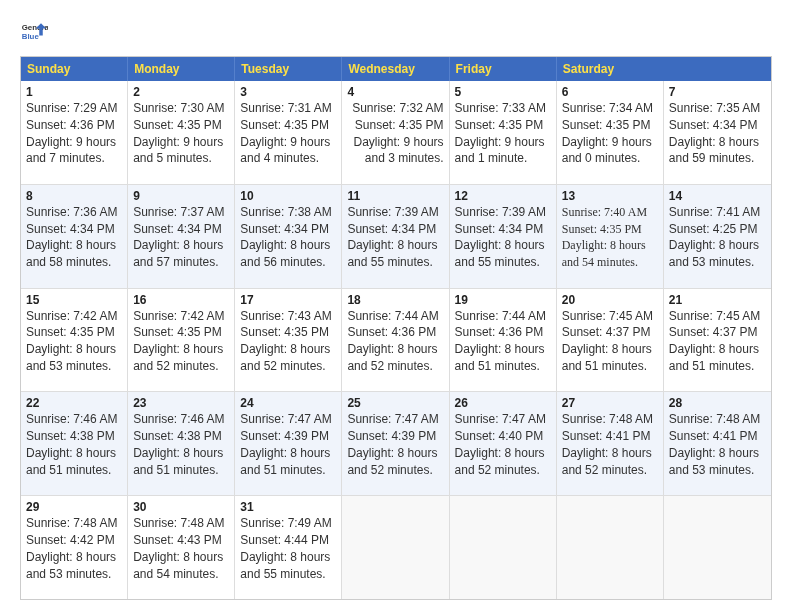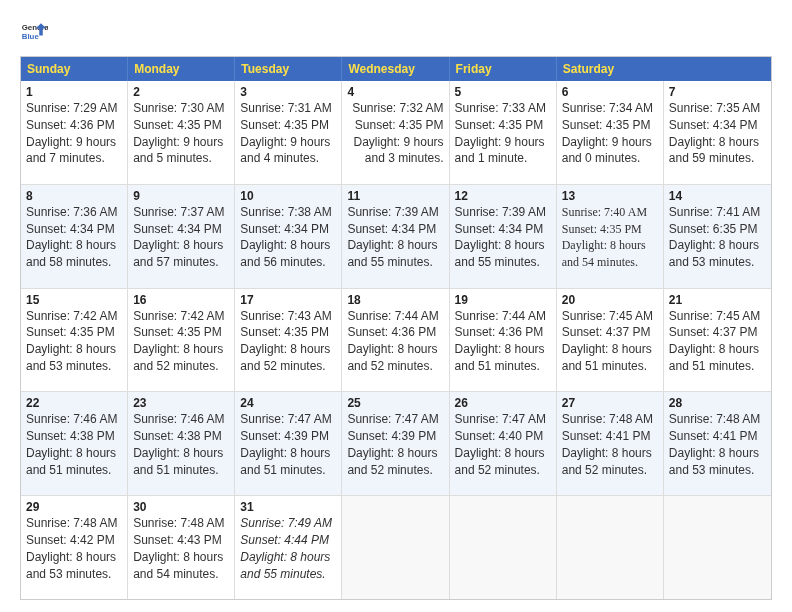--- a/index.html
+++ b/index.html
@@ -207,21 +207,21 @@
           </div>
           <div class="cal-cell alt-row">
             <span class="day-num">13</span>
             <div class="cell-text" style="white-space: pre-line; font-family: Liberation Serif, serif;">Sunrise: 7:40 AM
 Sunset: 4:35 PM
 Daylight: 8 hours and 54 minutes.</div>
           </div>
           <div class="cal-cell alt-row">
             <span class="day-num">14</span>
             <div class="cell-text" style="white-space: pre-line;">Sunrise: 7:41 AM
-Sunset: 6:35 PM
+Sunset: 4:25 PM
 Daylight: 8 hours and 53 minutes.</div>
           </div>
         </div>
         <div class="cal-week">
           <div class="cal-cell">
             <span class="day-num">15</span>
             <div class="cell-text" style="white-space: pre-line;">Sunrise: 7:42 AM
 Sunset: 4:35 PM
 Daylight: 8 hours and 53 minutes.</div>
           </div>
@@ -314,21 +314,21 @@
 Daylight: 8 hours and 53 minutes.</div>
           </div>
           <div class="cal-cell">
             <span class="day-num">30</span>
             <div class="cell-text" style="white-space: pre-line;">Sunrise: 7:48 AM
 Sunset: 4:43 PM
 Daylight: 8 hours and 54 minutes.</div>
           </div>
           <div class="cal-cell">
             <span class="day-num">31</span>
-            <div class="cell-text" style="white-space: pre-line; font-style: italic;">Sunrise: 7:49 AM
+            <div class="cell-text" style="white-space: pre-line;">Sunrise: 7:49 AM
 Sunset: 4:44 PM
 Daylight: 8 hours and 55 minutes.</div>
           </div>
           <div class="cal-cell empty"></div>
           <div class="cal-cell empty"></div>
           <div class="cal-cell empty"></div>
           <div class="cal-cell empty"></div>
         </div>
       </div>
   </div>

